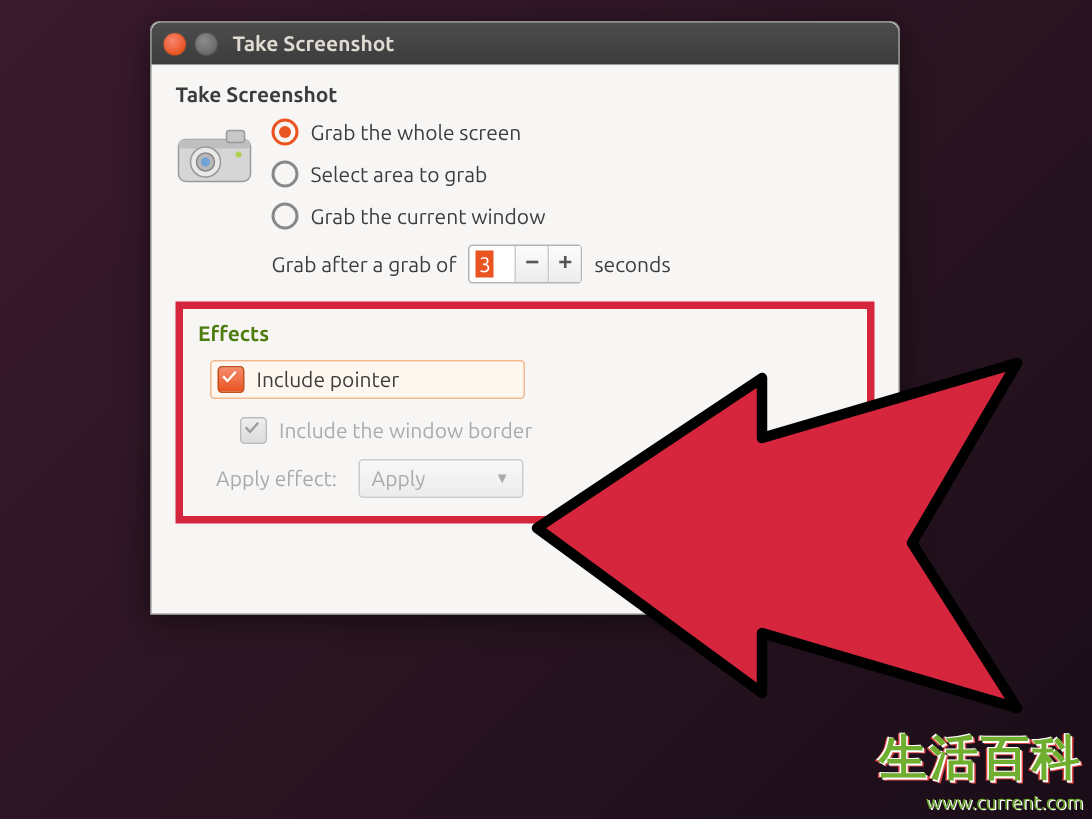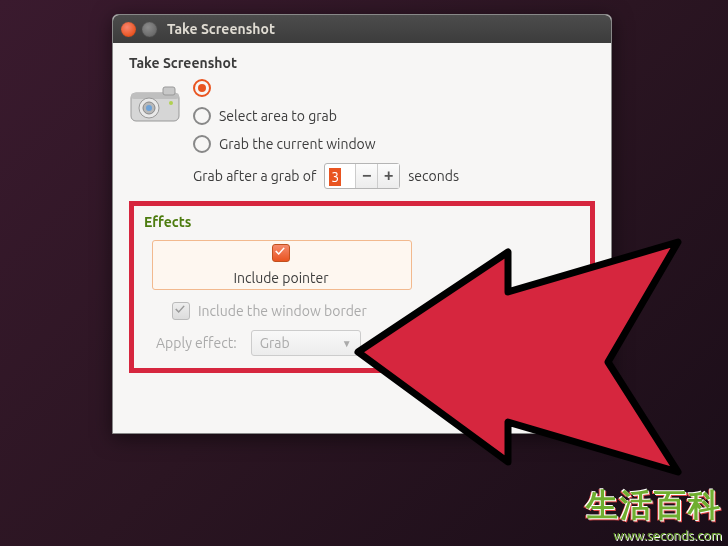--- a/index.html
+++ b/index.html
@@ -6,21 +6,21 @@
     body {
       font-family: "Ubuntu", "Liberation Sans", Arial, sans-serif;
       width: 728px;
       height: 546px;
       background: linear-gradient(135deg, #3a1a2e 0%, #2b1522 50%, #1a0d18 100%);
       position: relative;
       overflow: hidden;
     }
     .dialog {
       position: absolute;
-      left: 112px;
+      left: 100px;
       top: 14px;
       width: 500px;
       background: #f7f6f5;
       border: 1px solid #888;
       border-radius: 6px 6px 0 0;
       box-shadow: 0 4px 20px rgba(0,0,0,0.5);
     }
     .titlebar {
       background: linear-gradient(180deg, #4c4c4c 0%, #3c3c3c 100%);
       border-radius: 6px 6px 0 0;
@@ -275,20 +275,21 @@
         <rect x="34" y="4" width="12" height="8" rx="2" fill="#c8c8c8" stroke="#999"></rect>
         <circle cx="20" cy="25" r="10" fill="#e9e9e9" stroke="#999"></circle>
         <circle cx="20" cy="25" r="6" fill="#b8b8b8" stroke="#888"></circle>
         <circle cx="20" cy="25" r="3" fill="#6fa3d8"></circle>
         <circle cx="42" cy="20" r="2" fill="#b0d050"></circle>
       </svg>
 
       <div class="grab-options">
         <div class="radio-row">
           <span class="radio selected"></span>
+          <span class="radio-label">Grab the whole screen</span>
         </div>
         <div class="radio-row">
           <span class="radio"></span>
           <span class="radio-label">Select area to grab</span>
         </div>
         <div class="radio-row">
           <span class="radio"></span>
           <span class="radio-label">Grab the current window</span>
         </div>
         <div class="delay-row">
@@ -300,35 +301,35 @@
           </div>
           <span class="delay-label">seconds</span>
         </div>
       </div>
     </div>
 
     <div class="effects-highlight">
       <div class="effects-label">Effects</div>
 
       <div class="pointer-hl-row">
-        <div class="pointer-hl" style="width:260px;flex-direction:column;">
+        <div class="pointer-hl" style="width:210px;">
           <span class="checkbox checked-orange"></span>
           <span class="check-label">Include pointer</span>
         </div>
       </div>
 
       <div class="check-row" style="margin-top:12px;padding-left:16px;">
         <span class="checkbox checked-grey"></span>
         <span class="check-label disabled">Include the window border</span>
       </div>
 
       <div class="effect-row">
         <span class="effect-label">Apply effect:</span>
         <div class="combo">
-          <span>Grab</span>
+          <span>Apply</span>
           <span class="combo-arrow">▼</span>
         </div>
       </div>
     </div>
 
     <div class="action-row">
       <button class="action-btn">Take Screenshot</button>
     </div>
   </div>
 </div>
@@ -340,14 +341,14 @@
            L 330 10
            L 260 130
            L 330 240
            L 160 190
            L 160 230
            Z" fill="#d6263e" stroke="#000" stroke-width="7" stroke-linejoin="round"></path>
 </svg>
 
 <div class="watermark">
   <div class="wm-ch">生活百科</div>
-  <div class="wm-url">www.seconds.com</div>
+  <div class="wm-url">www.current.com</div>
 </div>
 
 </body></html>

